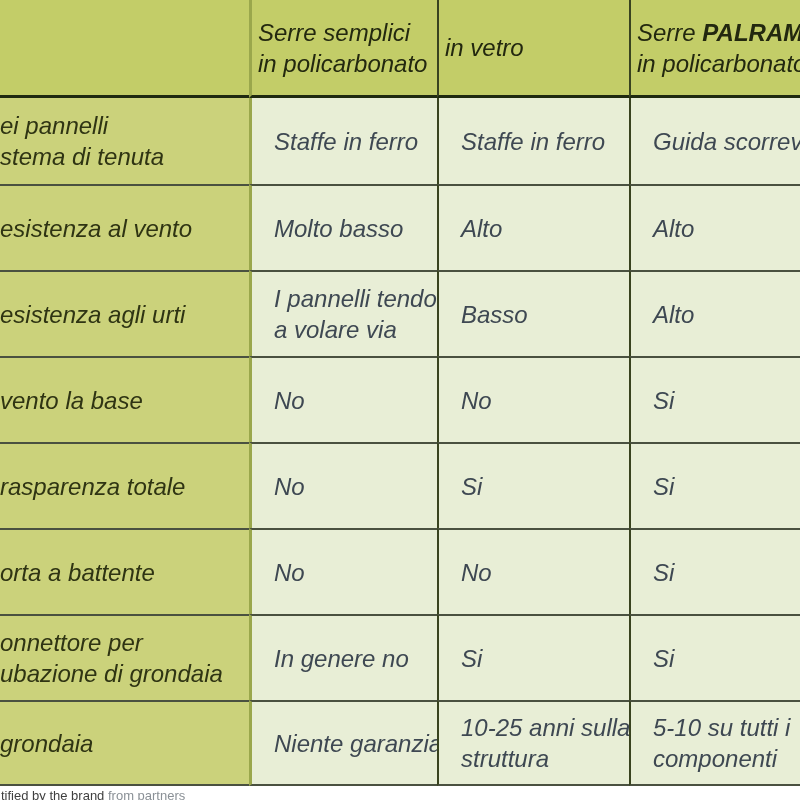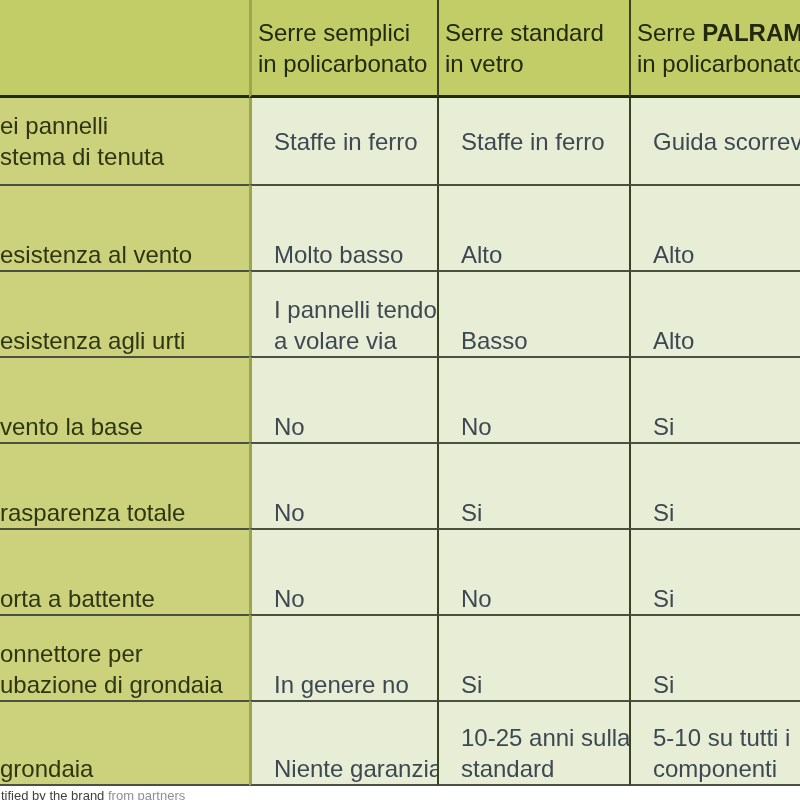--- a/index.html
+++ b/index.html
@@ -5,32 +5,33 @@
   html,body{margin:0;padding:0;background:#ffffff;}
   .stage{
     position:relative;width:800px;height:800px;overflow:hidden;background:#ffffff;
     font-family:"Liberation Sans","DejaVu Sans",sans-serif;
   }
   .tbl{
     position:absolute;left:0;top:0;width:771px;
     display:grid;
     grid-template-columns:249px 188px 192px 171px;
     grid-template-rows:98px repeat(8,86px);
+    font-style:italic;
   }
   .c{
     box-sizing:border-box;
     display:flex;flex-direction:column;justify-content:center;
     overflow:visible;
   }
   .hd{background:#c3cd68;color:#23280f;border-bottom:3px solid #1f2a10;padding-left:6px;}
   .lab{background:#cbd27b;color:#2f3413;}
   .val{background:#e8eed6;color:#3e4852;padding-left:22px;}
   .v1{border-left:3px solid #9aa74c;}
   .v2,.v3{border-left:2px solid #39431f;}
-  .bt{border-top:2px solid #4a5140;justify-content:flex-end;}
+  .bt{border-top:2px solid #4a5140;}
   .bb{border-bottom:2px solid #4a5140;}
   .ln{font-size:24px;line-height:31px;white-space:nowrap;}
   .brand{font-weight:700;}
   .caption{
     position:absolute;left:1px;top:789px;height:11px;width:400px;
     overflow:hidden;white-space:nowrap;
     font-size:13px;line-height:13px;color:#3f3f3f;
   }
   .caption .lite{color:#8a9096;}
 </style>
@@ -39,21 +40,20 @@
 
 <div class="stage">
   <div class="tbl">
 
     <div class="c hd"></div>
     <div class="c hd v1">
       <div class="ln">Serre semplici</div>
       <div class="ln">in policarbonato</div>
     </div>
     <div class="c hd v2">
-      <div class="ln">Serre standard</div>
       <div class="ln">in vetro</div>
     </div>
     <div class="c hd v3">
       <div class="ln"><span>Serre </span><span class="brand">PALRAM</span></div>
       <div class="ln">in policarbonato</div>
     </div>
 
     <div class="c lab">
       <div class="ln">ei pannelli</div>
       <div class="ln">stema di tenuta</div>
@@ -154,21 +154,21 @@
     </div>
 
     <div class="c lab bt bb">
       <div class="ln">grondaia</div>
     </div>
     <div class="c val v1 bt bb">
       <div class="ln">Niente garanzia</div>
     </div>
     <div class="c val v2 bt bb">
       <div class="ln">10-25 anni sulla</div>
-      <div class="ln">standard</div>
+      <div class="ln">struttura</div>
     </div>
     <div class="c val v3 bt bb">
       <div class="ln">5-10 su tutti i</div>
       <div class="ln">componenti</div>
     </div>
 
   </div>
 
   <div class="caption">
     <span>tified by the brand </span><span class="lite">from partners</span>

